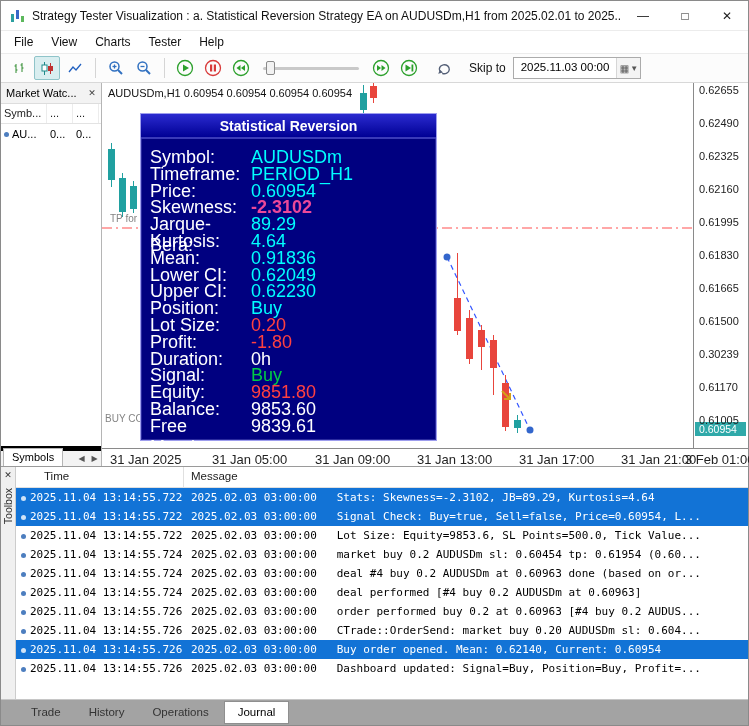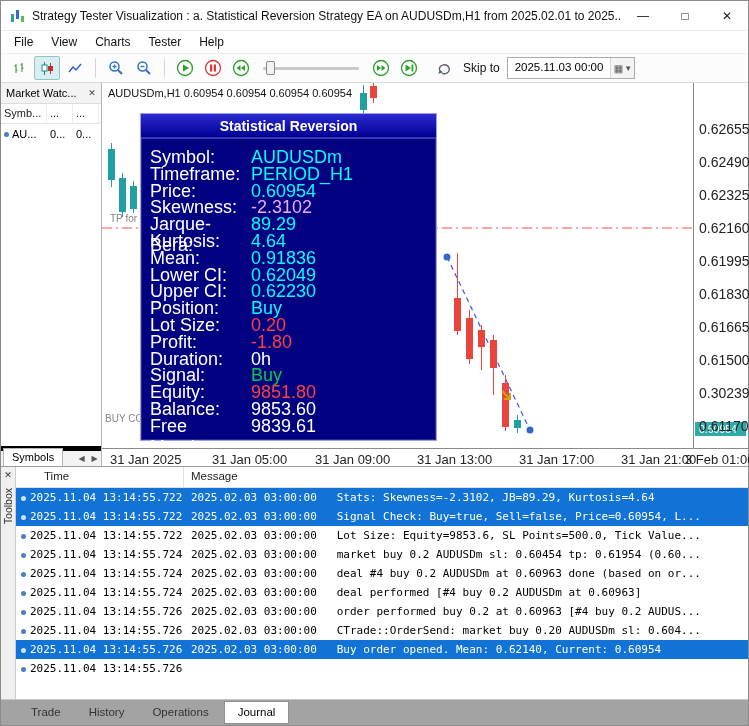--- a/index.html
+++ b/index.html
@@ -18,21 +18,21 @@
 .menu-item { padding:0 9px; font-size:12px; color:#111; height:100%; display:flex; align-items:center; }
 
 
 .toolbar { height:30px; display:flex; align-items:center; background:#fcfcfc; border-top:1px solid #ececec; border-bottom:1px solid #d8d8d8; padding:0 5px; gap:2px; flex:0 0 auto; }
 .tbtn { width:26px; height:24px; display:flex; align-items:center; justify-content:center; border-radius:2px; border:1px solid transparent; }
 .tbtn.selected { background:#d9eef0; border:1px solid #8fc4c9; }
 .tsep { width:1px; height:20px; background:#d5d5d5; margin:0 5px; }
 .slider { width:96px; height:18px; position:relative; margin:0 7px; }
 .slider .track { position:absolute; left:0; right:0; top:8px; height:3px; background:#c9c9c9; border-radius:2px; }
 .slider .thumb { position:absolute; left:3px; top:2px; width:9px; height:14px; background:#f2f2f2; border:1px solid #8a8a8a; border-radius:2px; }
-.skipto { display:flex; align-items:center; gap:11px; margin-left:12px; font-size:12px; color:#111;text-align:center; }
+.skipto { display:flex; align-items:center; gap:17px; margin-left:12px; font-size:12px; color:#111;text-align:center; }
 .combo { display:flex; align-items:stretch; height:22px; border:1px solid #ababab; background:#fff; margin-left:5px; }
 .combo .val { padding:3px 7px 0; font-size:11.5px; min-width:98px; white-space:nowrap; }
 .combo .btn { width:24px; border-left:1px solid #d6d6d6; display:flex; align-items:center; justify-content:center; gap:1px; background:#f4f4f4; font-size:8px; color:#555; }
 
 
 .main { flex:0 0 383px; display:flex; background:#fff; min-height:0; }
 .market-watch { width:101px; border-right:1px solid #b5b5b5; display:flex; flex-direction:column; background:#fff; flex:0 0 auto; }
 .mw-title { height:21px; display:flex; align-items:center; background:#f3f3f3; border-bottom:1px solid #ddd; font-size:11px; padding:0 2px 0 5px; }
 .mw-title .txt { flex:1; white-space:nowrap; overflow:hidden; }
 .mw-close { width:14px; text-align:center; font-size:9px; color:#444; }
@@ -46,21 +46,21 @@
 .mw-tab { background:#fff; border:1px solid #b5b5b5; border-bottom:none; padding:2px 8px 3px; margin-left:2px; }
 .mw-arrows { margin-left:auto; display:flex; padding-bottom:3px; }
 .mw-arrow { width:13px; text-align:center; font-size:8px; color:#555; }
 
 .chart-zone { flex:1; position:relative; min-width:0; }
 .plot { position:absolute; left:0; top:0; right:54px; bottom:18px; background:#fff; border-right:1px solid #8a8a8a; overflow:hidden; }
 .plot svg { position:absolute; left:0; top:0; }
 .ohlc { position:absolute; left:6px; top:4px; font-size:11px; color:#111; z-index:5; white-space:nowrap; }
 .chart-label { position:absolute; font-size:10px; color:#848484; z-index:2; white-space:nowrap; }
 .price-axis { position:absolute; right:0; top:0; width:54px; bottom:18px; background:#fff; }
-.pa-label { position:absolute; left:5px; font-size:14px; color:#222;margin-top:37px; }
+.pa-label { position:absolute; left:5px; font-size:11px; color:#222; }
 .pa-badge { position:absolute; top:339px; left:1px; right:2px; background:#2fa9a9; color:#fff; font-size:10.5px; padding:1px 4px; }
 .time-axis { position:absolute; left:0; right:0; bottom:0; height:18px; border-top:1px solid #8a8a8a; background:#fff; }
 .ta-label { position:absolute; top:3px; font-size:13px; color:#222; white-space:nowrap; }
 
 
 .dashboard { position:absolute; left:38px; top:30px; width:297px; height:328px; background:#000080; border:1px solid #9e9eee; box-shadow:inset 0 0 0 1px #2a2a9e; z-index:4; }
 .db-header { height:25px; background:linear-gradient(#2b2bd0,#000094); border-bottom:2px solid #3a3ab8; color:#fff; font-weight:bold; font-size:14px; display:flex; align-items:center; justify-content:center; }
 .db-body { padding:8px 0 0 9px; }
 .db-row { height:16.8px; display:flex; font-size:18px; }
 .db-row .lbl { width:101px; color:#fff; flex:0 0 auto; }
@@ -300,21 +300,21 @@
               <div class="db-row">
                 <span class="lbl">Timeframe:</span>
                 <span class="val" style="color: rgb(0, 255, 255);">PERIOD_H1</span>
               </div>
               <div class="db-row">
                 <span class="lbl">Price:</span>
                 <span class="val" style="color: rgb(0, 255, 255);">0.60954</span>
               </div>
               <div class="db-row">
                 <span class="lbl">Skewness:</span>
-                <span class="val" style="color: #f0abfc;">-2.3102</span>
+                <span class="val" style="color: #ec4899; font-weight: bold;">-2.3102</span>
               </div>
               <div class="db-row">
                 <span class="lbl">Jarque-Bera:</span>
                 <span class="val" style="color: rgb(0, 255, 255);">89.29</span>
               </div>
               <div class="db-row">
                 <span class="lbl">Kurtosis:</span>
                 <span class="val" style="color: rgb(0, 255, 255);">4.64</span>
               </div>
               <div class="db-row">
@@ -442,20 +442,21 @@
             <span class="m">2025.02.03 03:00:00   CTrade::OrderSend: market buy 0.20 AUDUSDm sl: 0.604...</span>
           </div>
           <div class="jrow hl">
             <span class="dot"></span>
             <span class="t">2025.11.04 13:14:55.726</span>
             <span class="m">2025.02.03 03:00:00   Buy order opened. Mean: 0.62140, Current: 0.60954</span>
           </div>
           <div class="jrow">
             <span class="dot"></span>
             <span class="t">2025.11.04 13:14:55.726</span>
+            <span class="m">2025.02.03 03:00:00   Dashboard updated: Signal=Buy, Position=Buy, Profit=...</span>
           </div>
         </div>
     </div>
   </div>
 
   <div class="bottom-tabs">
       <div class="btab">Trade</div>
       <div class="btab">History</div>
       <div class="btab">Operations</div>
       <div class="btab active">Journal</div>

